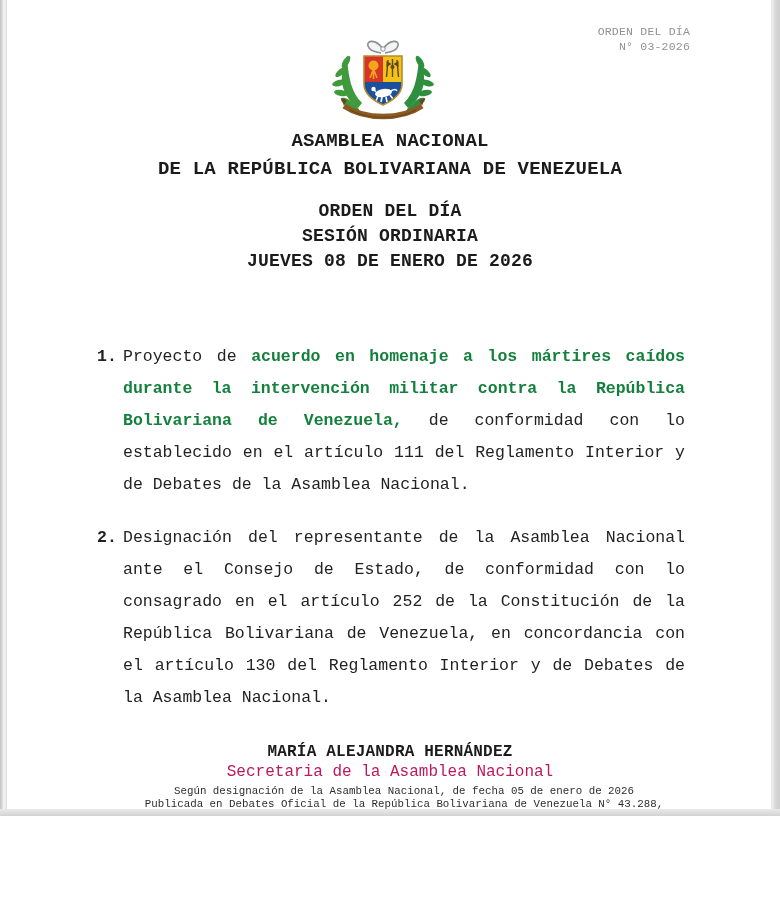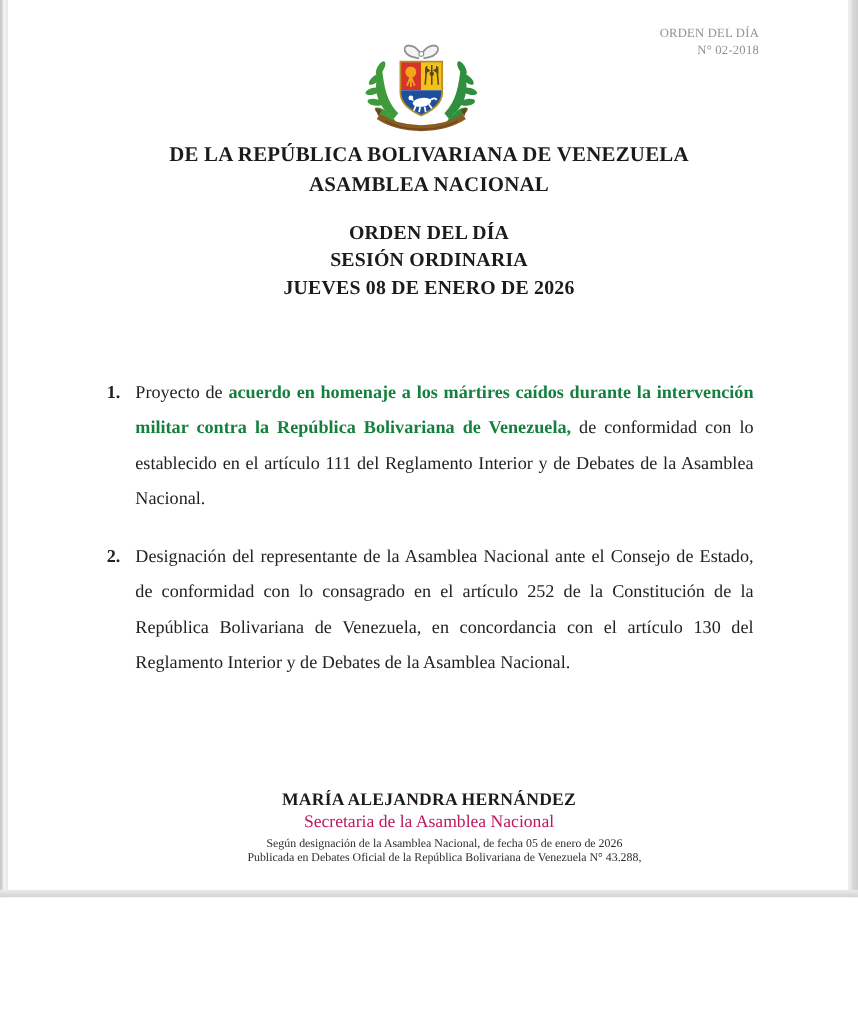--- a/index.html
+++ b/index.html
@@ -1,21 +1,21 @@
 <!DOCTYPE html>
 <html><head>
 <meta charset="utf-8">
 <style>
   * { margin:0; padding:0; box-sizing:border-box; }
   html,body { background:#ffffff; }
   .page {
     position:relative;
     width:780px; height:816px;
     background:#ffffff;
-    font-family:Liberation Serif, serif;
+    font-family:Liberation Mono, monospace;
     color:#1e1e1e;
     overflow:hidden;
   }
   
   .edge-left {
     position:absolute; left:0; top:0; bottom:0; width:7px;
     background:linear-gradient(90deg,#c3c3c3 0%,#d9d9d9 30%,#f6f6f6 55%,#e2e2e2 100%);
   }
   .edge-right {
     position:absolute; right:0; top:0; bottom:0; width:9px;
@@ -62,39 +62,39 @@
     color:#222222;
     margin-bottom:21px;
   }
   .agenda-item .num {
     position:absolute; left:0; top:0;
     font-weight:bold;
   }
   .agenda-item b { font-weight:bold; color:#15803d; }
   
   .signature {
-    position:absolute; top:718px; left:0; right:0;
+    position:absolute; top:742px; left:0; right:0;
     text-align:center;
   }
   .sig-name { font-weight:bold; font-size:16px; line-height:20px; color:#1b1b1b; letter-spacing:.2px; }
   .sig-role { font-size:16px; line-height:20px; color:#be185d; }
   .sig-notes { margin-top:3px; font-size:10.8px; line-height:13px; color:#2d2d2d;margin-left:28px; }
 </style>
 </head>
 <body>
 
 <div class="page">
 
   <div class="edge-left"></div>
   <div class="edge-right"></div>
   <div class="edge-bottom"></div>
 
   <div class="ref">
     <div>ORDEN DEL DÍA</div>
-    <div>N° 02-2018</div>
+    <div>N° 03-2026</div>
   </div>
 
   <div class="emblem">
     <svg viewBox="0 0 126 95" width="126" height="95" aria-hidden="true">
 
       <path d="M62,12 C56,3 46,4 48,10 C50,16 57,16 61,17" fill="#f4f4f4" stroke="#8b8f94" stroke-width="1.6"></path>
       <path d="M64,12 C70,3 80,4 78,10 C76,16 69,16 65,17" fill="#f4f4f4" stroke="#8b8f94" stroke-width="1.6"></path>
       <circle cx="63" cy="13" r="2.2" fill="#ffffff" stroke="#8b8f94" stroke-width="1"></circle>
 
       <g fill="#3e9a3a">
@@ -140,22 +140,22 @@
         <circle cx="53.5" cy="53" r="2.2"></circle>
         <path d="M58,60 l-2,5 M62,61 l-1,5 M66,61 l1,5 M70,59 l3,4" stroke="#ffffff" stroke-width="1.6" fill="none"></path>
         <path d="M71,55 C74,53 76,53 77,55" stroke="#ffffff" stroke-width="1.6" fill="none"></path>
       </g>
 
       <path d="M44,20 h38 v28 c0,10 -8,16 -19,21 c-11,-5 -19,-11 -19,-21 Z" fill="none" stroke="#b98c2a" stroke-width="1.6"></path>
     </svg>
   </div>
 
   <div class="title">
+    <div>ASAMBLEA NACIONAL</div>
     <div>DE LA REPÚBLICA BOLIVARIANA DE VENEZUELA</div>
-    <div>ASAMBLEA NACIONAL</div>
   </div>
 
   <div class="meta">
     <div>ORDEN DEL DÍA</div>
     <div>SESIÓN ORDINARIA</div>
     <div>JUEVES 08 DE ENERO DE 2026</div>
   </div>
 
   <div class="agenda">
     <div class="agenda-item">

